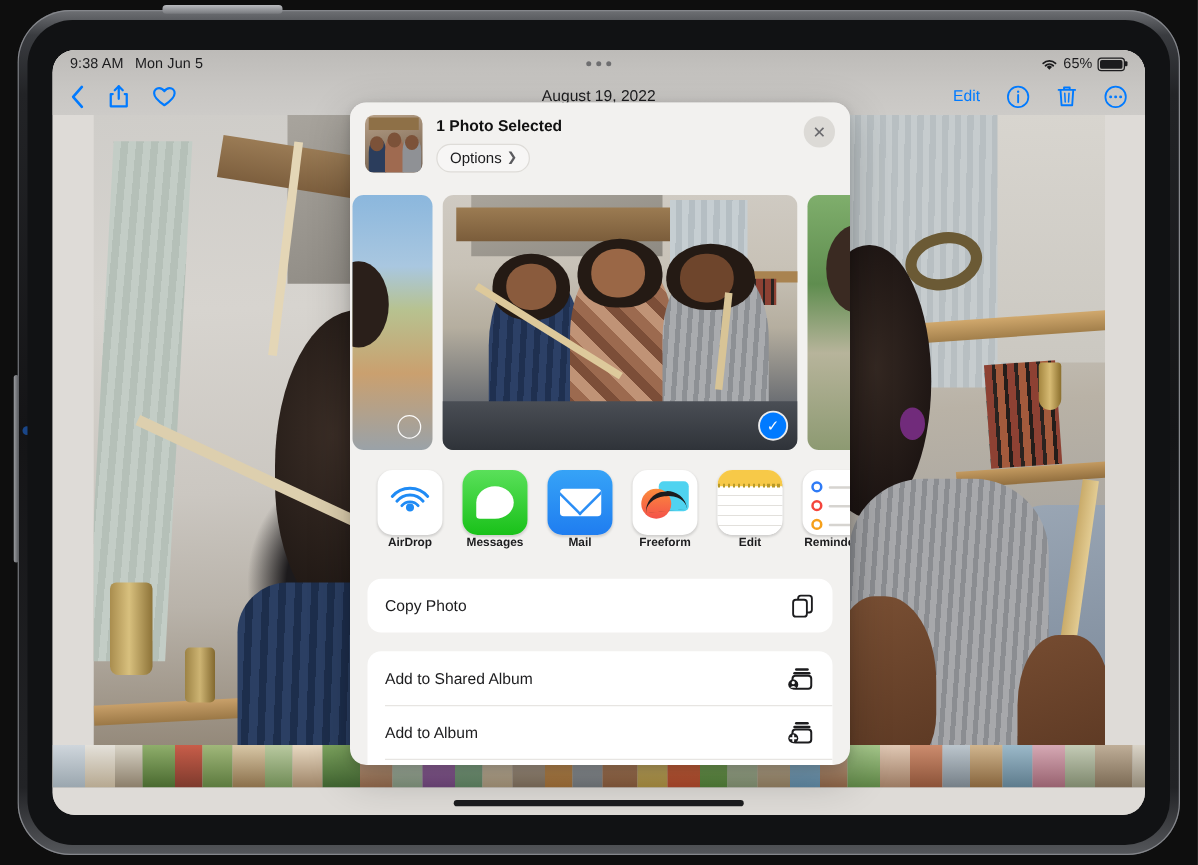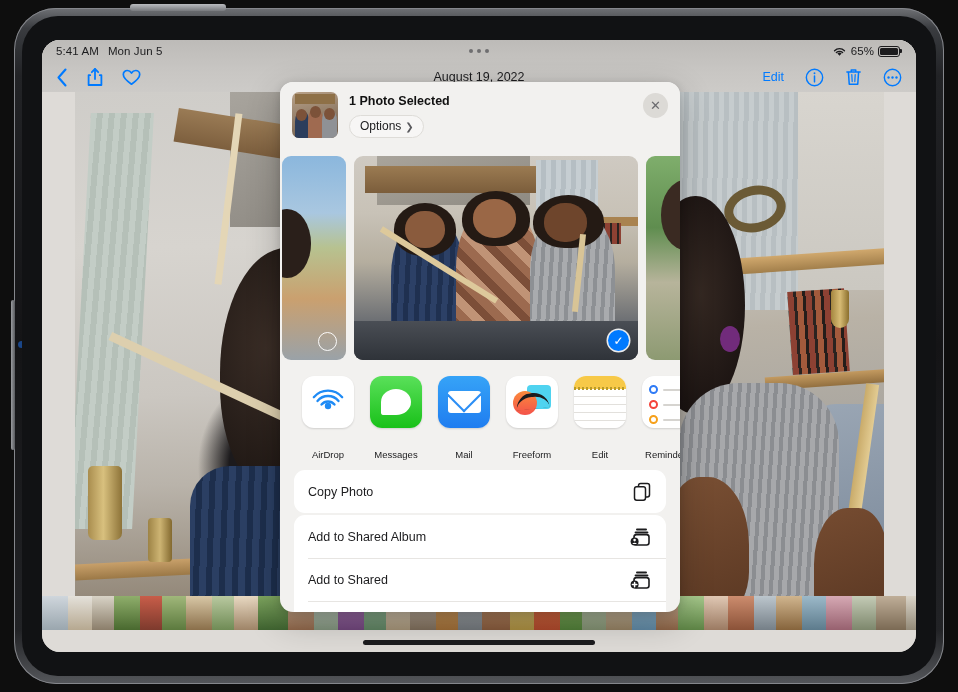--- a/index.html
+++ b/index.html
@@ -337,21 +337,21 @@
 
   
   .app-row {
     display: flex; gap: 16px; padding: 12px 0 8px 22px; overflow: hidden;
   }
   .app-item { width: 52px; flex: 0 0 auto; text-align: center; }
   .app-icon {
     width: 52px; height: 52px; border-radius: 12px; position: relative; overflow: hidden;
     box-shadow: 0 1px 2px rgba(0,0,0,.14);
   }
-  .app-label { margin-top: 21px; font-size: 9.5px; color: #1c1c1e; white-space: nowrap; }
+  .app-label { margin-top: 1px; font-size: 9.5px; color: #1c1c1e; white-space: nowrap; font-weight: bold; }
 
   .ic-airdrop { background: #fff; display: flex; align-items: center; justify-content: center; }
   .ic-messages { background: linear-gradient(180deg,#5ae05a,#19c119); display: flex; align-items: center; justify-content: center; }
   .bubble { width: 30px; height: 26px; background: #fff; border-radius: 50% 50% 50% 10%; }
   .ic-mail { background: linear-gradient(180deg,#36a3f7,#1f7df0); display: flex; align-items: center; justify-content: center; }
   .envelope { width: 33px; height: 22px; background: #fff; border-radius: 3px; position: relative; overflow: hidden; }
   .envelope::after { content: ""; position: absolute; left: 50%; top: -10px; transform: translateX(-50%) rotate(45deg);
     width: 24px; height: 24px; border-right: 2px solid #2b8ef5; border-bottom: 2px solid #2b8ef5; }
   .ic-freeform { background: #fff; position: relative; }
   .ff-sq { position: absolute; right: 7px; top: 9px; width: 24px; height: 24px; background: #4fd3f0; border-radius: 4px; }
@@ -365,21 +365,21 @@
     background: repeating-linear-gradient(180deg,#fff 0 7px,#e2e0dc 7px 8px); }
   .nt-perf { position: absolute; left: 0; top: 11px; width: 100%; height: 3px;
     background: repeating-linear-gradient(90deg,#b99a28 0 2px,transparent 2px 4px); }
   .ic-reminders { background: #fff; position: relative; padding: 9px 7px; }
   .rm-row { display: flex; align-items: center; gap: 5px; margin-bottom: 6px; }
   .rm-dot { width: 9px; height: 9px; border-radius: 50%; border: 2px solid; box-sizing: border-box; }
   .rm-line { flex: 1; height: 2px; background: #d6d4d0; border-radius: 1px; }
 
   
   .action-group {
-    margin: 2px 14px 0 14px; background: #fff; border-radius: 11px; overflow: hidden;
+    margin: 15px 14px 0 14px; background: #fff; border-radius: 11px; overflow: hidden;
   }
   .action-row {
     height: 43px; display: flex; align-items: center; padding: 0 14px;
     font-size: 12.5px; color: #1c1c1e; position: relative;
   }
   .action-row + .action-row::before {
     content: ""; position: absolute; left: 14px; right: 0; top: 0; height: 1px; background: #e7e5e2;
   }
   .action-icon { margin-left: auto; color: #1c1c1e; display: flex; align-items: center; }
 </style>
@@ -422,21 +422,21 @@
         <div class="pr-jeans"></div>
         <div class="pr-sweater"></div>
         <div class="pr-cue"></div>
         <div class="pr-hand1"></div>
         <div class="pr-hand2"></div>
       </div>
     </div>
 
     <div class="status-bar">
       <div class="status-left">
-        <span>5:41 AM</span>
+        <span>9:38 AM</span>
         <span>Mon Jun 5</span>
       </div>
       <div class="multitask-dots">
         <i></i>
           <i></i>
           <i></i>
       </div>
       <div class="status-right">
         <span class="ico">
           <svg width="15" height="11" viewBox="0 0 16 12">
@@ -678,21 +678,21 @@
               <rect x="6" y="1.6" width="11" height="2" rx="1" fill="#1c1c1e"></rect>
               <rect x="4.6" y="4.6" width="13.8" height="2" rx="1" fill="#1c1c1e"></rect>
               <rect x="4" y="7.6" width="15" height="10.4" rx="2.4" stroke="#1c1c1e" stroke-width="1.6" fill="#fff"></rect>
               <circle cx="4.6" cy="14.6" r="4" fill="#1c1c1e"></circle>
               <circle cx="4.6" cy="13.1" r="1.3" fill="#fff"></circle>
               <path d="M2.3 17.1 A2.6 2.6 0 0 1 6.9 17.1 Z" fill="#fff"></path>
             </svg>
           </span>
         </div>
         <div class="action-row">
-          <span>Add to Shared</span>
+          <span>Add to Album</span>
           <span class="action-icon">
             <svg width="22" height="20" viewBox="0 0 22 20">
               <rect x="6" y="1.6" width="11" height="2" rx="1" fill="#1c1c1e"></rect>
               <rect x="4.6" y="4.6" width="13.8" height="2" rx="1" fill="#1c1c1e"></rect>
               <rect x="4" y="7.6" width="15" height="10.4" rx="2.4" stroke="#1c1c1e" stroke-width="1.6" fill="#fff"></rect>
               <circle cx="4.6" cy="14.6" r="4" fill="#1c1c1e"></circle>
               <path d="M4.6 12.4 L4.6 16.8 M2.4 14.6 L6.8 14.6" stroke="#fff" stroke-width="1.5" stroke-linecap="round"></path>
             </svg>
           </span>
         </div>

